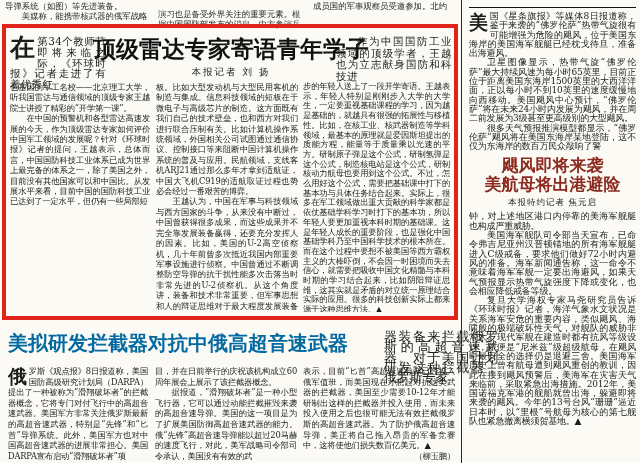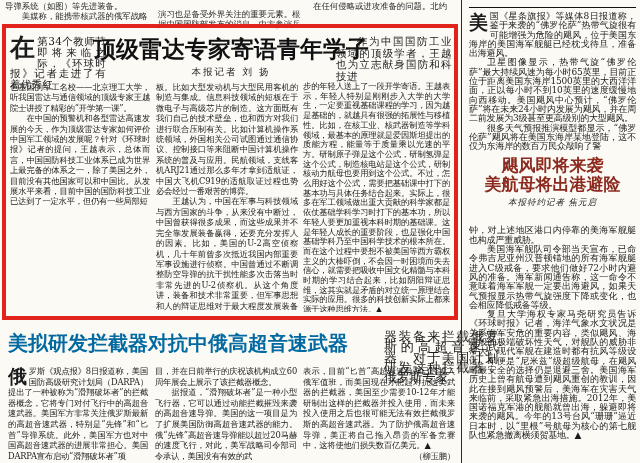--- a/index.html
+++ b/index.html
@@ -48,35 +48,35 @@
   .credit { float:right; }
   
   .vrule { left:461px; top:0; width:1px; height:463px; background:#2b2b2b; }
   .right-col { left:469px; top:0; width:167px; height:463px; overflow:hidden; }
   .right-col .rule { margin-top:7px; border-top:1.5px solid #111; margin-bottom:4px; }
   .right-col .rp { font-size:9px; line-height:9.3px; letter-spacing:-0.2px;
                    text-align:justify; }
   .h-headline { text-align:center; font-weight:900; color:#8d2a1f;
                 font-size:17px; line-height:19px; margin:5px 0 3px; }
   .h-byline { text-align:center; font-size:8.5px; letter-spacing:1px;
-              margin-bottom:17px; color:#222;font-style:italic; }
+              margin-bottom:3px; color:#222; }
 </style>
 </head>
 <body>
 
 <div class="abs frag jp" style="left:5px; top:1px; width:146px;">
   <p>导弹系统（如图）等先进装备。</p>
   <p>　　美媒称，能携带核武器的俄军战略</p>
 </div>
 <div class="abs frag jp" style="left:158px; top:9px; width:148px;">
   <p>演习也是备受外界关注的重要元素。根</p>
   <p>据中国国防部发布的消息，中方参演兵</p>
 </div>
 <div class="abs frag jp" style="left:313px; top:1px; width:142px;">
-  <p>在任何侵略或进攻准备的问题。北约</p>
+  <p>成员国的军事观察员受邀参加。北约</p>
 </div>
 
 <div class="abs red-box">
   <div class="abs intro-left jp">
     <span class="dc dc-zai">在</span><span>第34个教师节即将来临之际，《环球时报》记者走进了有着优秀红</span>
   </div>
   <div class="abs main-headline">顶级雷达专家寄语青年学子</div>
   <div class="abs main-byline">本报记者 刘 扬</div>
   <div class="abs intro-right jp">
     <p class="ind">作为中国国防工业领域的顶级学者，王越也为立志献身国防和科技进</p>

